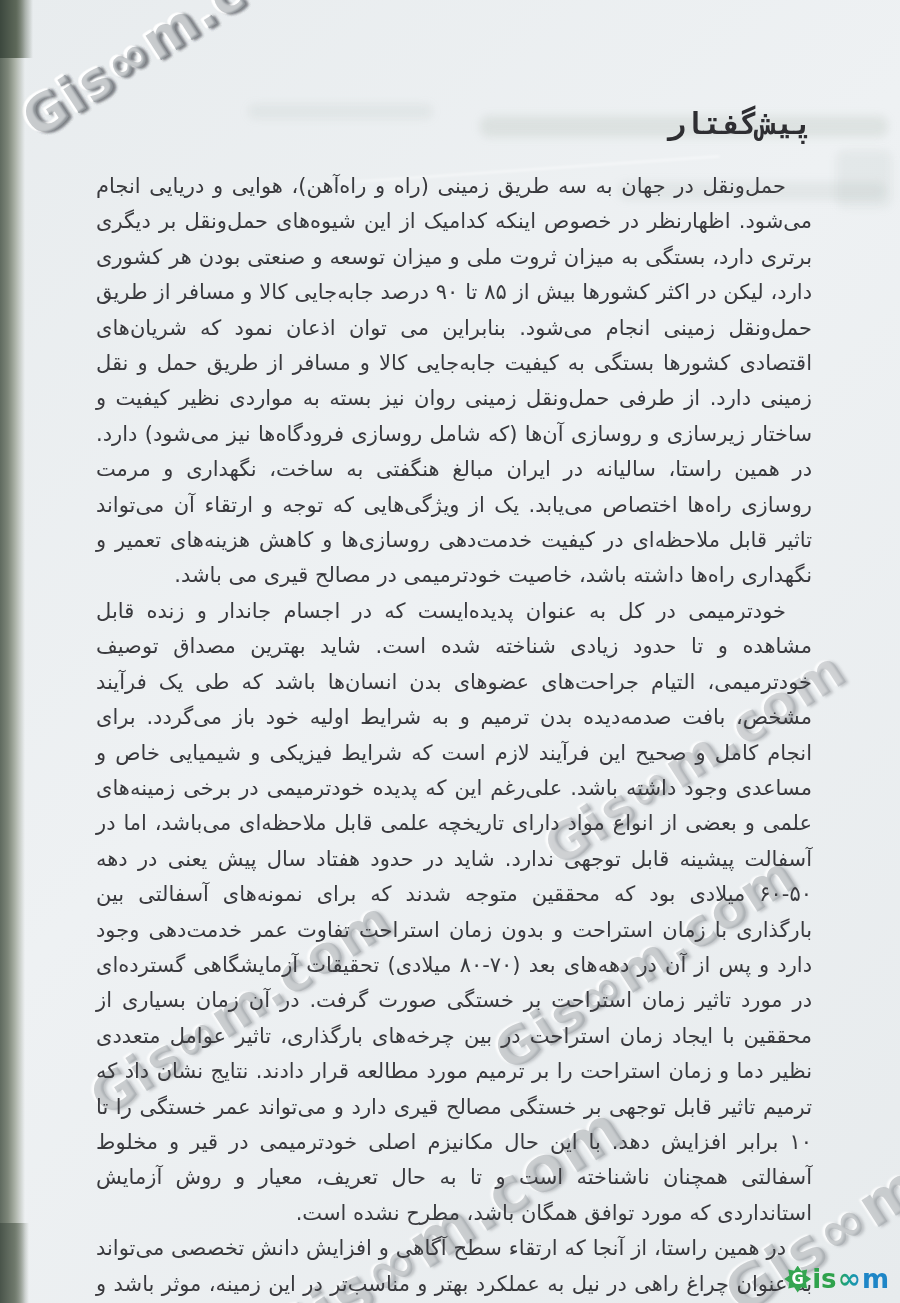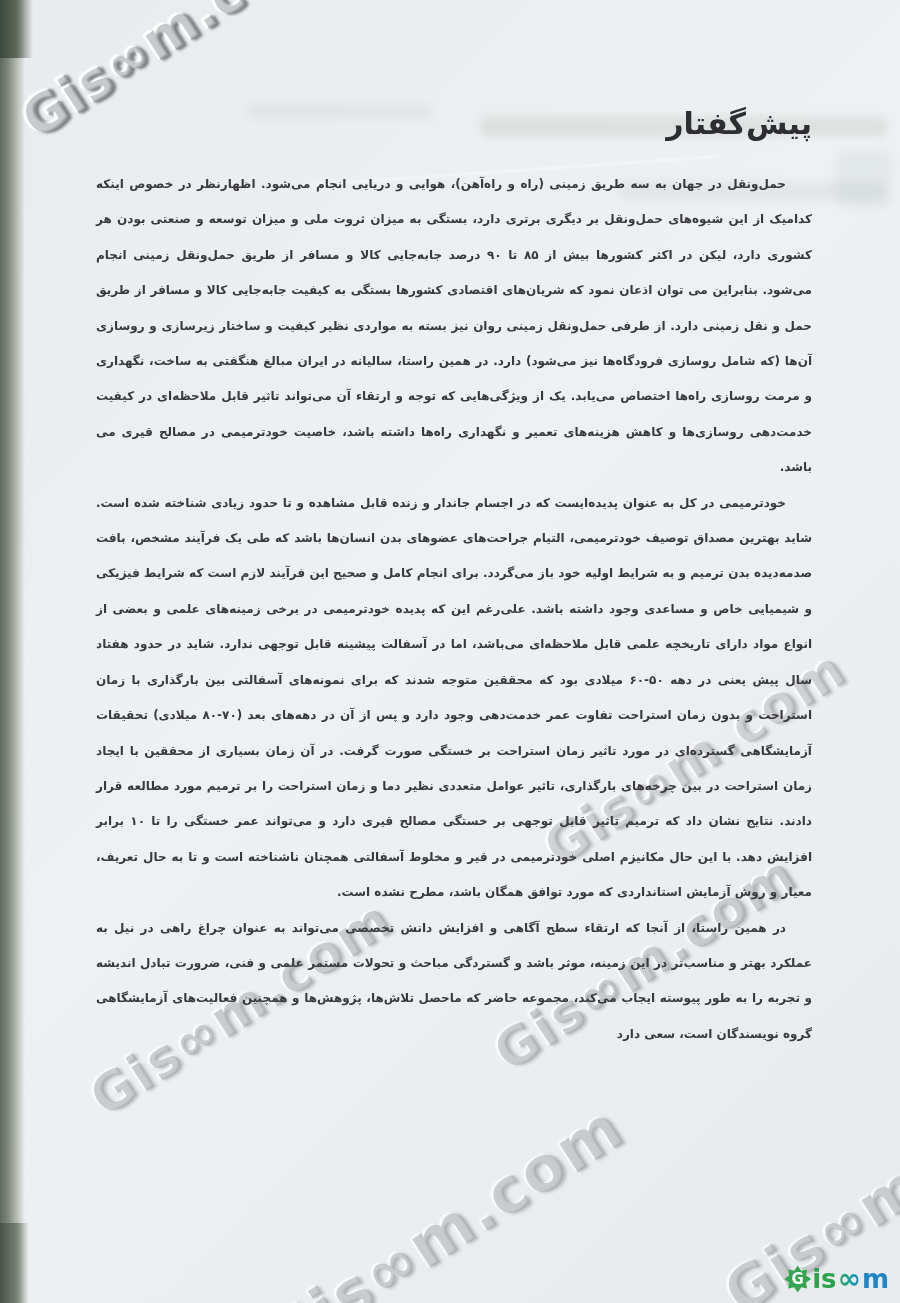--- a/index.html
+++ b/index.html
@@ -44,25 +44,25 @@
   .wm:nth-of-type(8){left:472px;top:933px;}
   .wm:nth-of-type(9){left:240px;top:1196px;font-size:62px;}
   .wm:nth-of-type(10){left:700px;top:1160px;font-size:58px;}
   
   .content{
     position:absolute;z-index:5;top:106px;right:88px;left:96px;
     direction:rtl;color:#3a3a3e;
   }
   .title{
     font-size:30px;font-weight:700;color:#2e2e32;
-    margin:0 0 26px 0;letter-spacing:0;
+    margin:0 0 26px 0;letter-spacing:0;font-family:Liberation Mono, monospace;
   }
   .content p{
     margin:0;text-align:justify;text-indent:26px;
-    font-size:12px;line-height:35.4px;font-weight:700;
+    font-size:21px;line-height:35.4px;font-weight:400;
   }
   
   .site-logo{
     position:absolute;z-index:6;right:11px;bottom:9px;height:30px;
     display:flex;align-items:center;direction:ltr;
     font-weight:700;font-size:26px;line-height:30px;
   }
   .logo-star{
     position:relative;width:27px;height:27px;margin-right:1px;
     background:#34a551;display:inline-flex;align-items:center;justify-content:center;

